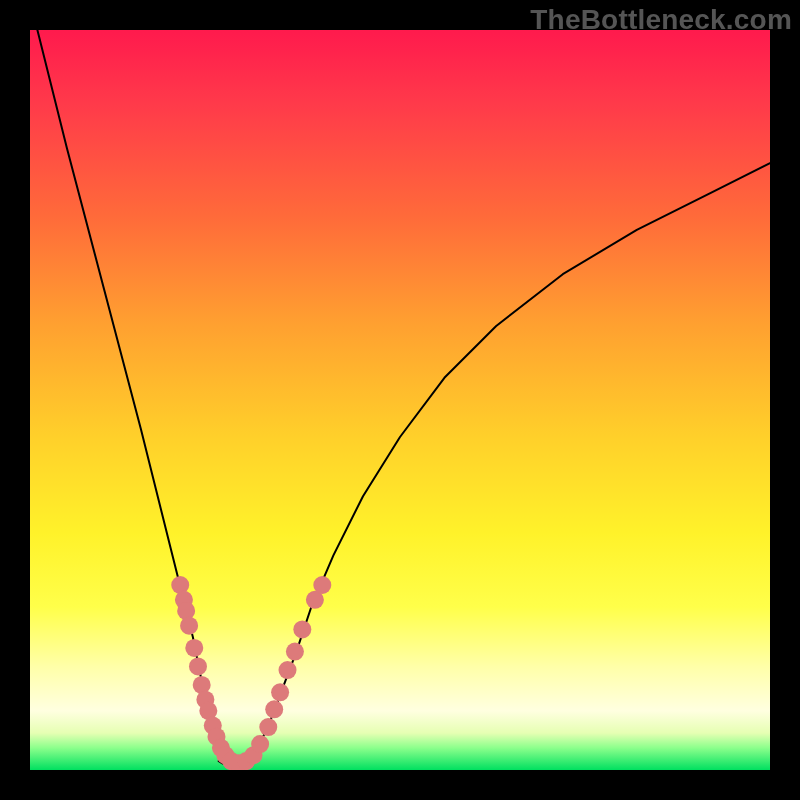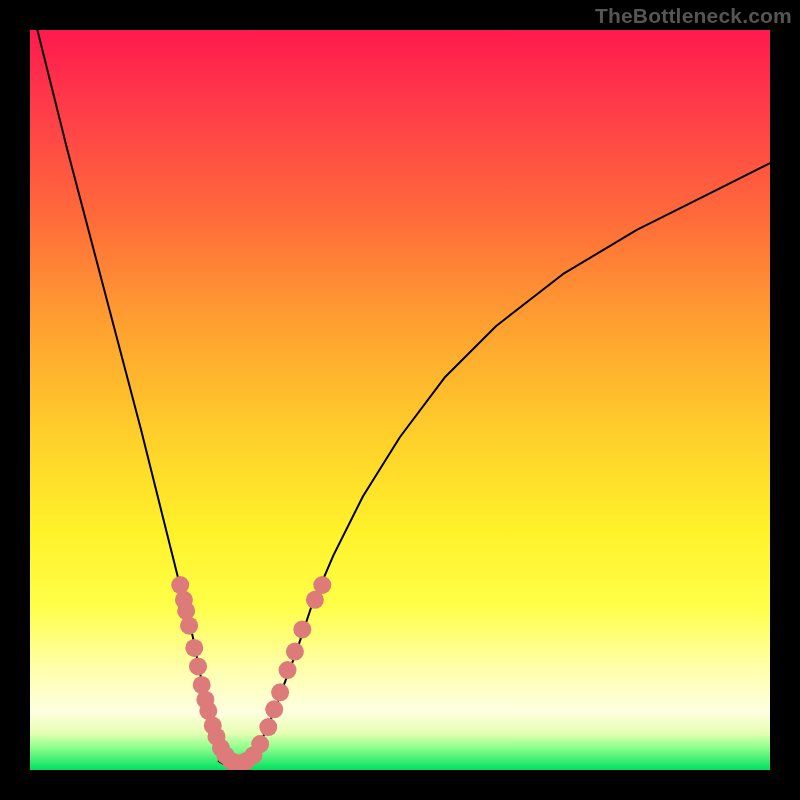--- a/index.html
+++ b/index.html
@@ -43,21 +43,21 @@
     position: absolute;
     left: 0;
     top: 0;
     width: 740px;
     height: 740px;
   }
   .watermark {
     position: absolute;
     top: 4px;
     right: 8px;
-    font-size: 21px;
+    font-size: 28px;
     font-weight: 600;
     color: #555;
     letter-spacing: 0.2px;
     user-select: none;
     text-align: right;
   }
 </style>
 </head>
 <body>
 

